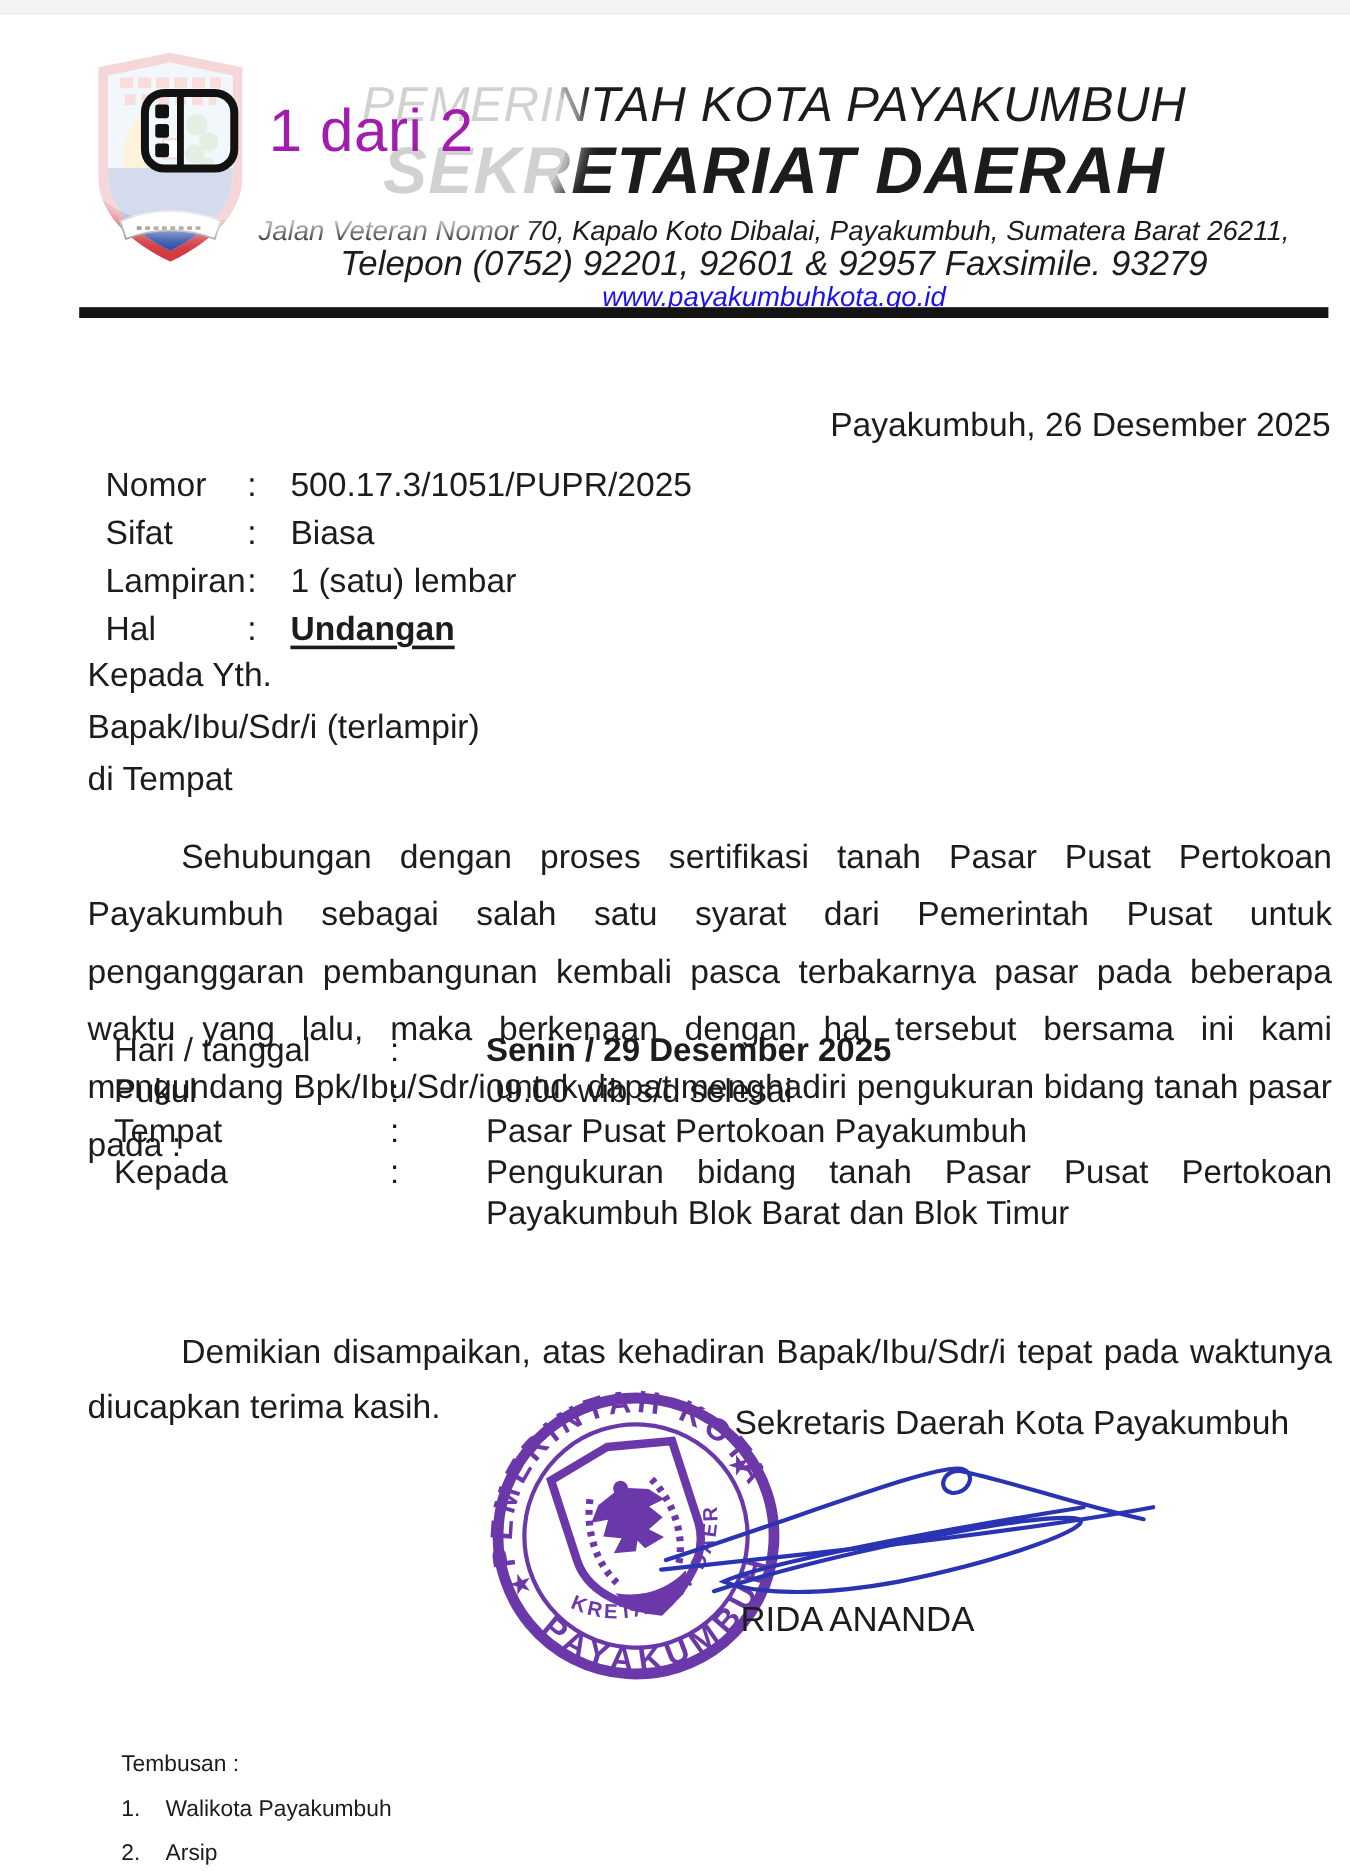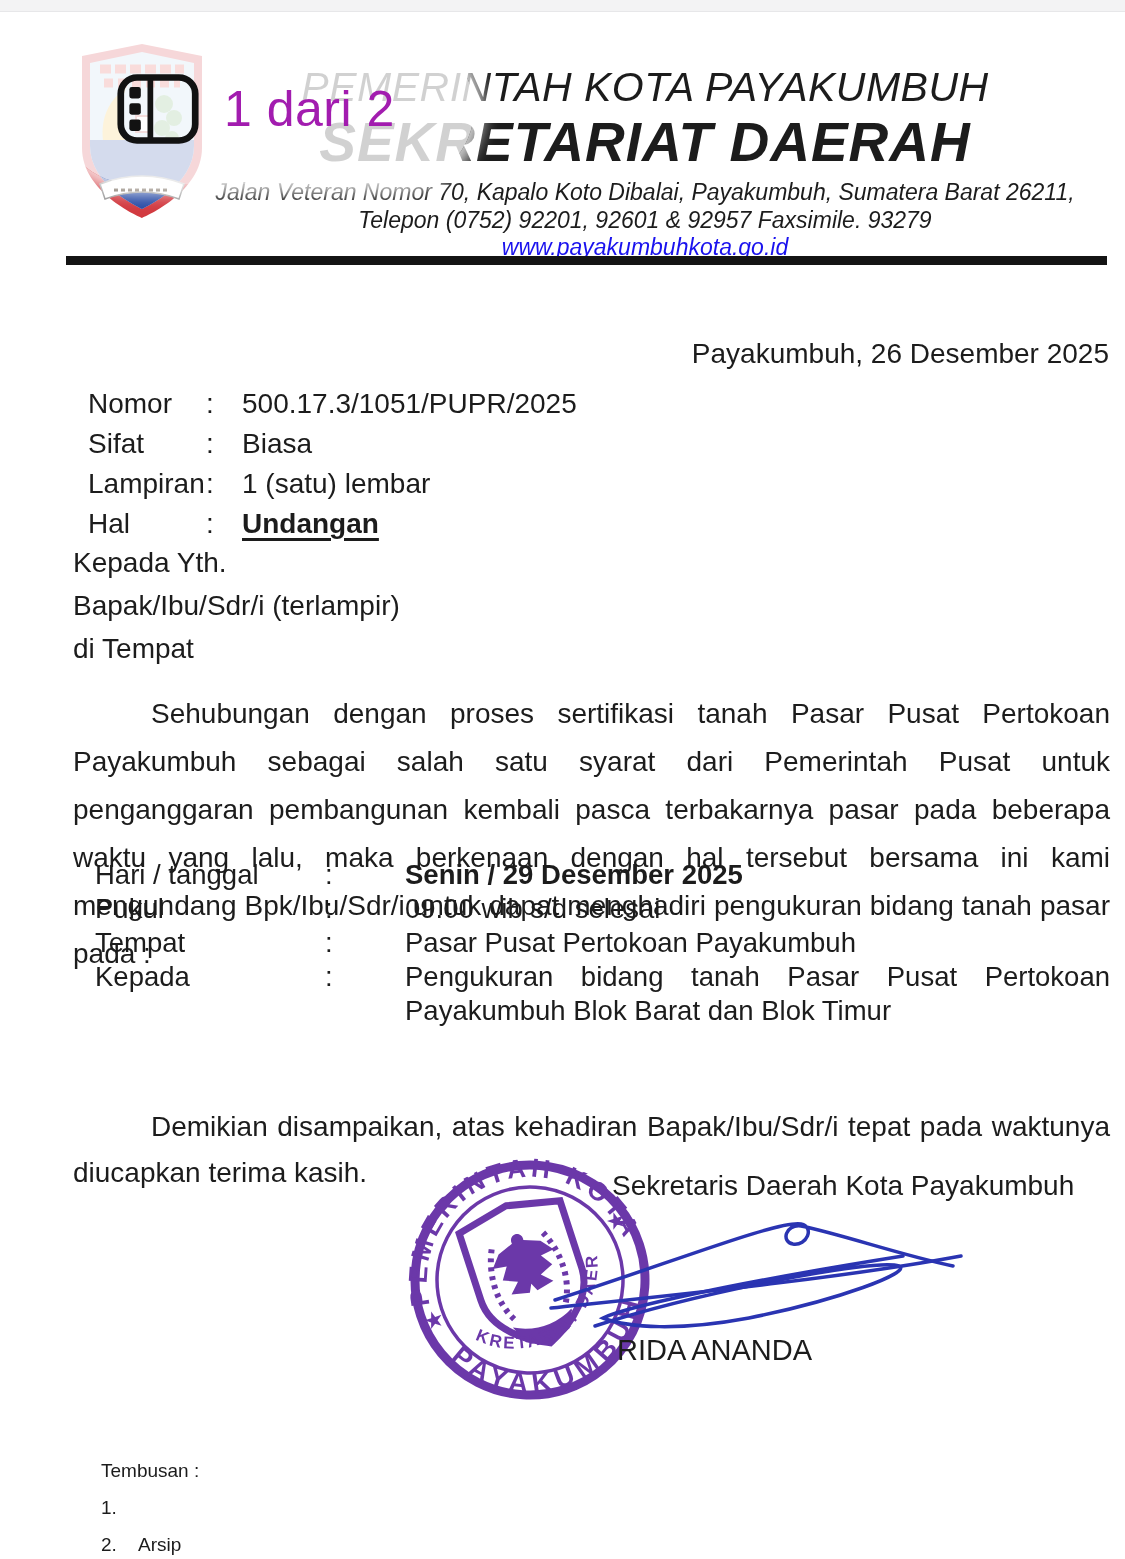--- a/index.html
+++ b/index.html
@@ -6,21 +6,21 @@
   .page{position:relative;width:1125px;height:1559px;background:#ffffff;overflow:hidden;
         font-family:"Liberation Sans",sans-serif;color:#1c1c1c;}
   .top-strip{position:absolute;top:0;left:0;right:0;height:11px;background:#f3f3f4;border-bottom:1px solid #e7e7e9;}
 
   
   .emblem{position:absolute;left:76px;top:42px;width:132px;height:180px;z-index:1;}
   .header-text{position:absolute;left:180px;top:62px;width:930px;text-align:center;z-index:1;font-style:italic;}
   .h-line1{font-size:41px;line-height:50px;letter-spacing:.5px;}
   .h-line2{font-size:55px;line-height:60px;font-weight:700;letter-spacing:1px;}
   .h-addr{font-size:23px;line-height:28px;margin-top:6px;}
-  .h-phone{font-size:23px;line-height:28px;}
+  .h-phone{font-size:29px;line-height:28px;}
   .h-web{font-size:23px;line-height:27px;color:#1a12ee;}
   .rule{position:absolute;top:256px;left:66px;width:1041px;height:9px;background:#141414;z-index:1;}
 
   
   .overlay-pill{position:absolute;left:58px;top:34px;width:416px;height:150px;border-radius:80px;
     background:rgba(255,255,255,.8);box-shadow:0 0 16px 10px rgba(255,255,255,.8);
     z-index:5;display:flex;align-items:center;gap:24px;padding-left:58px;box-sizing:border-box;}
   .pill-text{font-size:50px;color:#a21caf;letter-spacing:.5px;white-space:nowrap;}
 
   
@@ -182,19 +182,20 @@
       <path d="M 52,128 C 150,96 330,60 356,68 c 14,6 -60,34 -150,52 c -70,13 -120,10 -146,0 c 20,-10 124,-34 300,-62"></path>
       <path d="M 8,110 C 140,96 300,80 418,58"></path>
     </g>
   </svg>
   <div class="sig-name">RIDA ANANDA</div>
 
   <div class="cc">
     <div>Tembusan :</div>
     <div class="cc-row">
       <span>1.</span>
+      <span>Walikota Payakumbuh</span>
     </div>
     <div class="cc-row">
       <span>2.</span>
       <span>Arsip</span>
     </div>
   </div>
 </div>
 
 </body></html>

